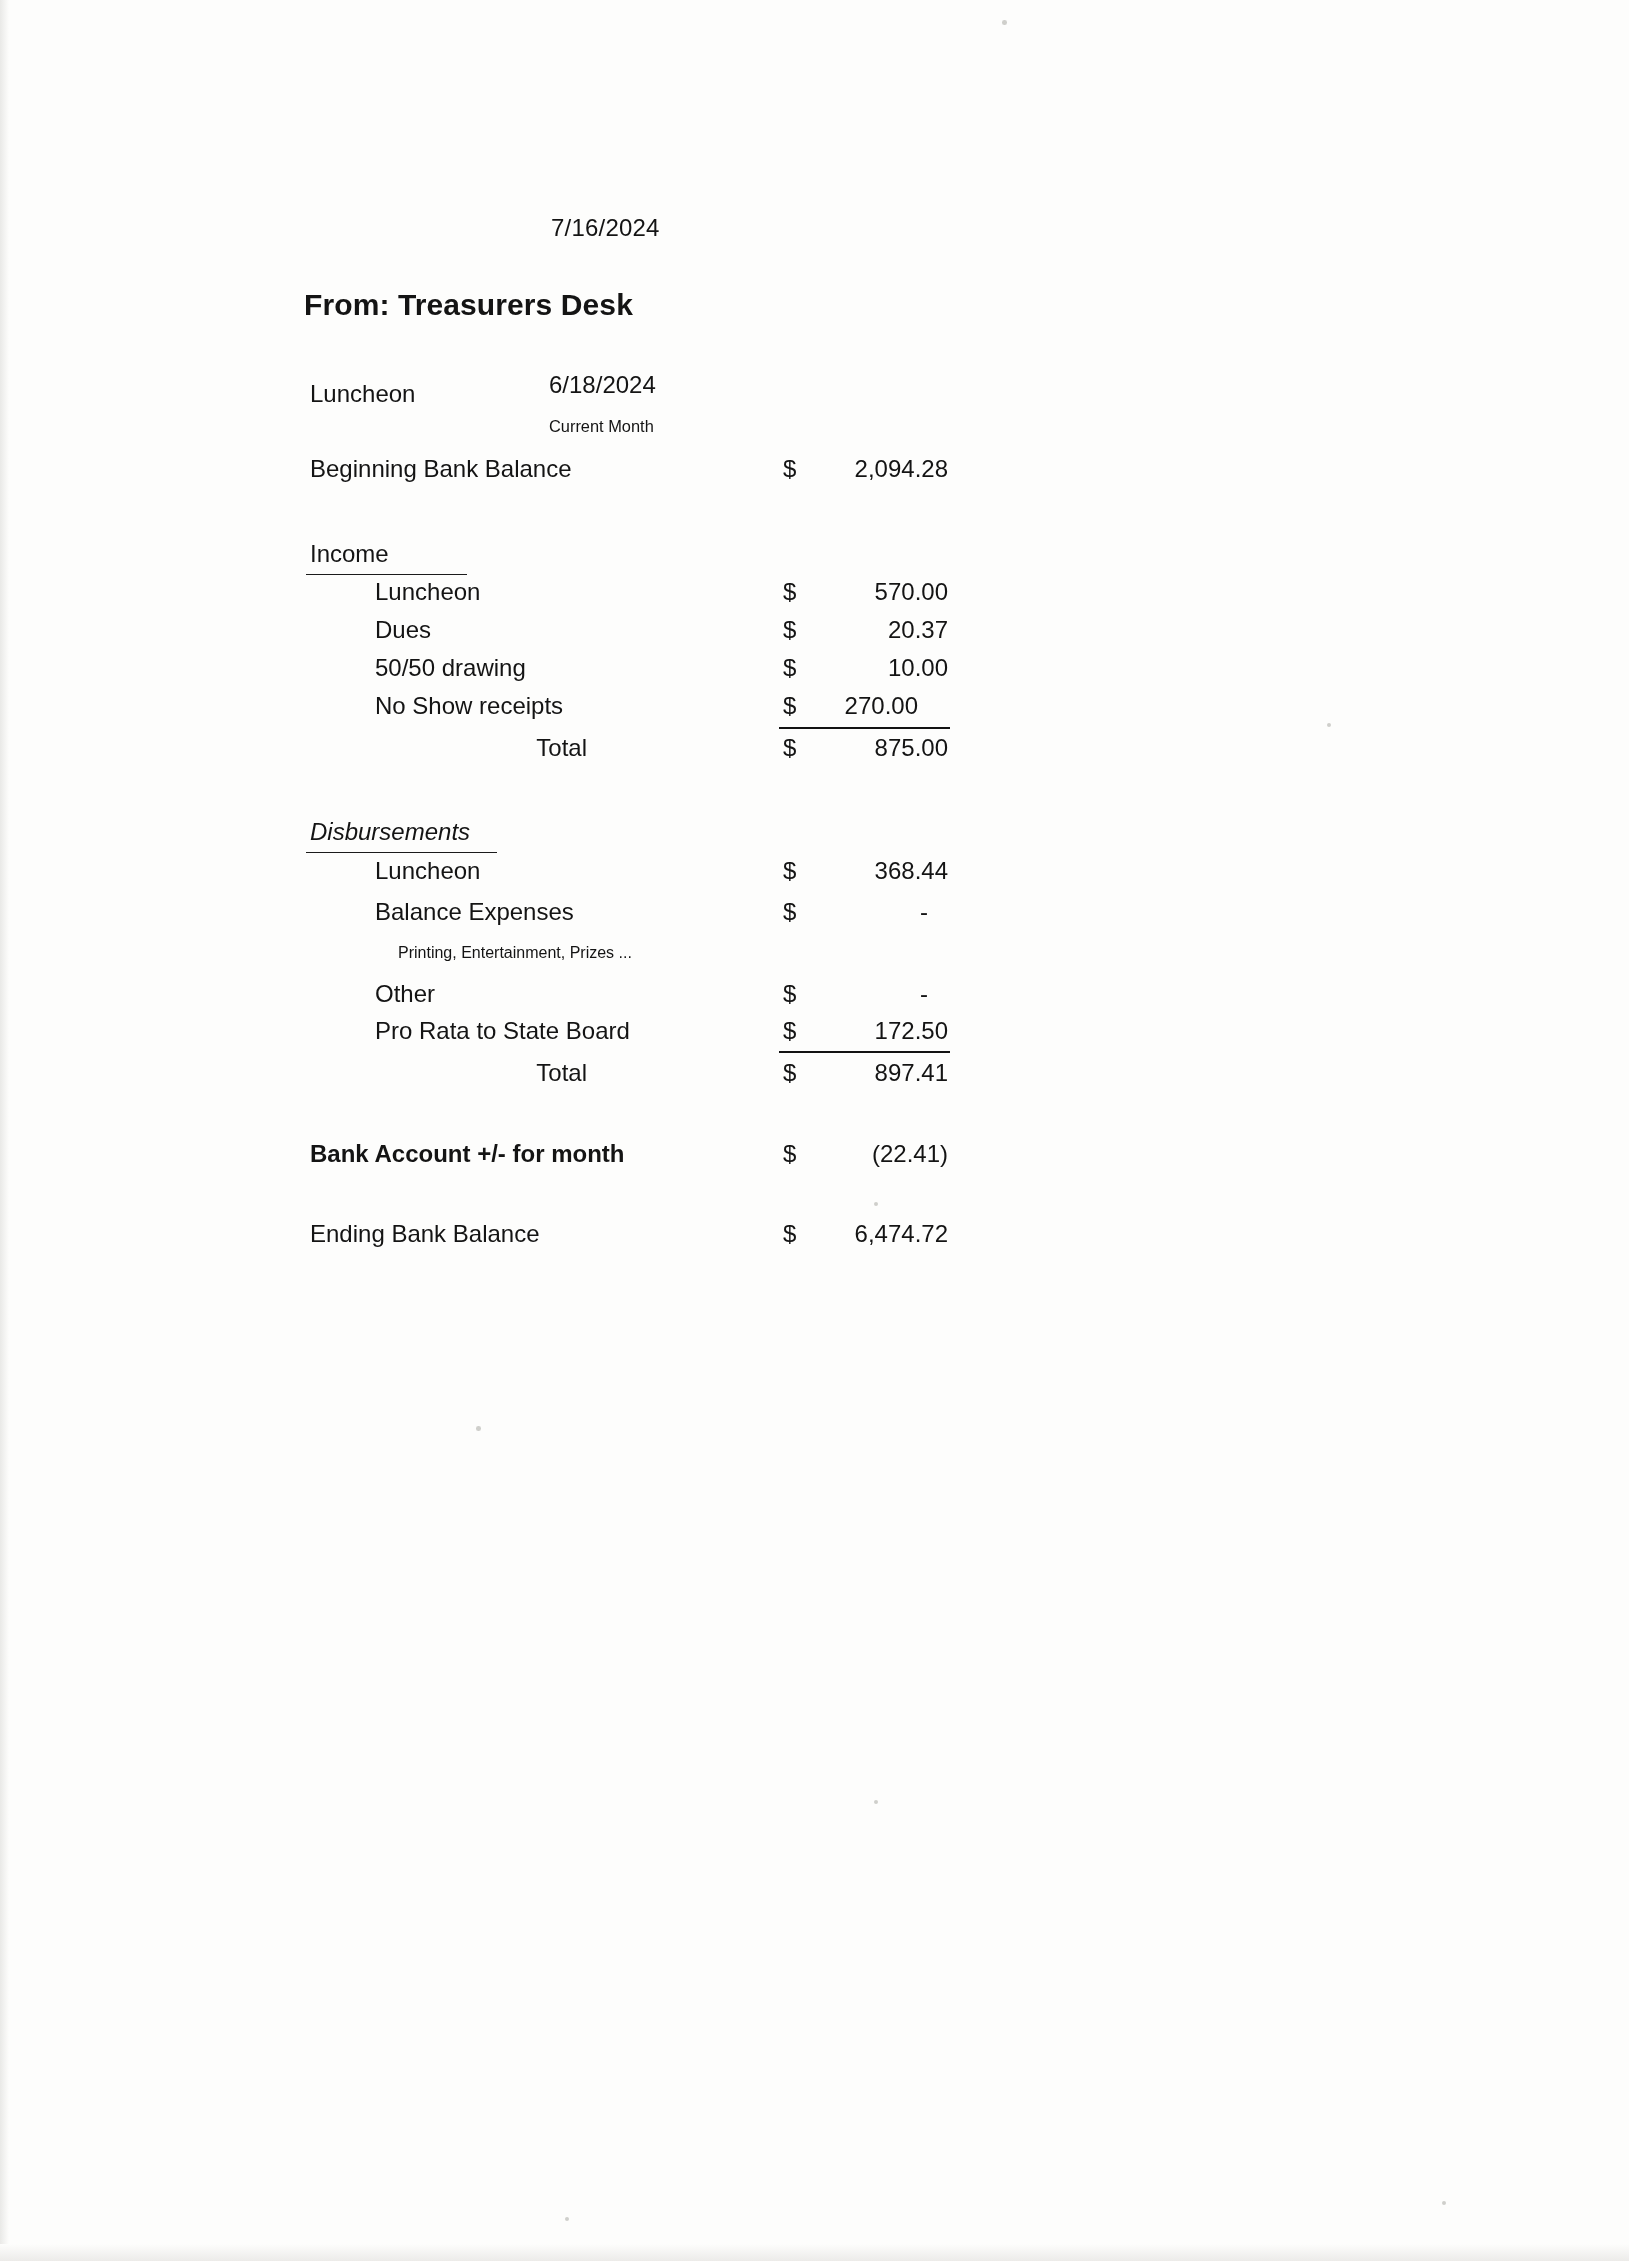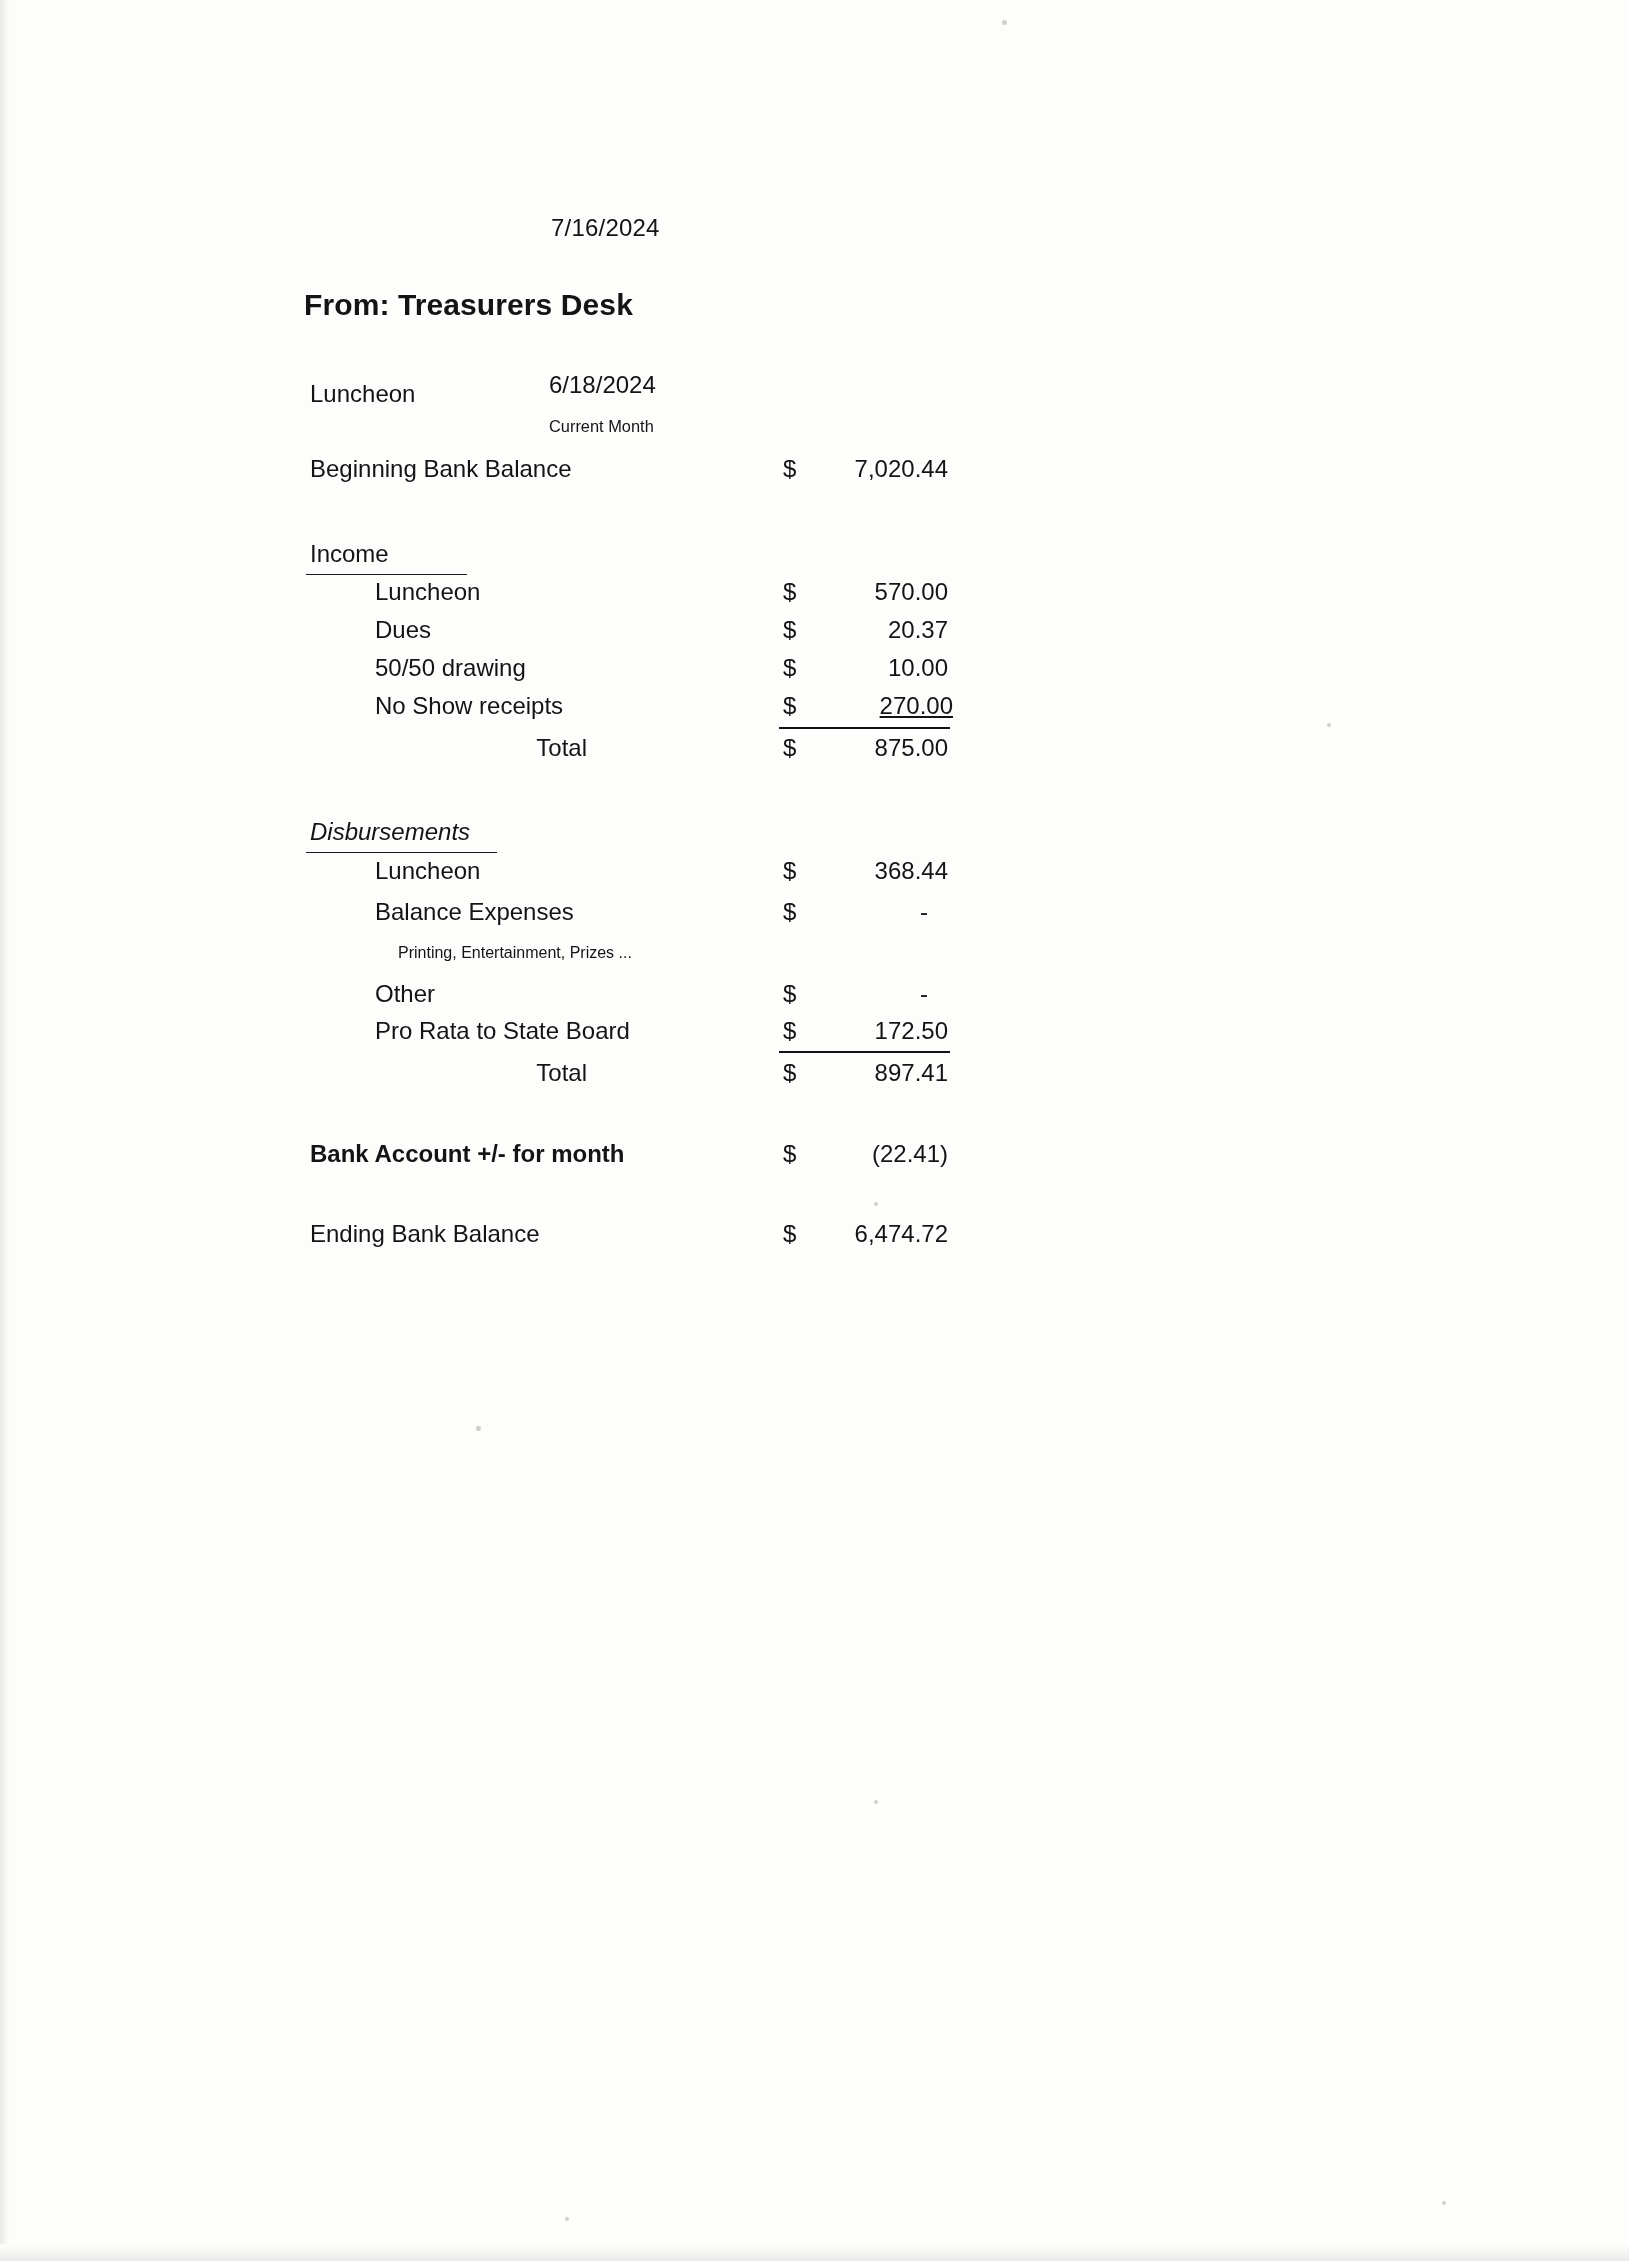--- a/index.html
+++ b/index.html
@@ -147,40 +147,40 @@
 
     <div class="doc-date">7/16/2024</div>
     <div class="doc-title">From: Treasurers Desk</div>
 
     <div class="meeting-label">Luncheon</div>
     <div class="meeting-date">6/18/2024</div>
     <div class="period-label">Current Month</div>
 
     <div class="row-label" style="left:275px;top:455px;">Beginning Bank Balance</div>
     <div class="currency" style="left:748px;top:455px;">$</div>
-    <div class="amount" style="left:762px;top:455px;">7,020.44</div>
+    <div class="amount" style="left:762px;top:455px;">2,094.28</div>
 
     <div class="section-head" style="left:275px;top:540px;">Income</div>
     <div class="section-rule" style="left:271px;top:574px;width:161px;"></div>
 
     <div class="row-label indent" style="left:340px;top:578px;">Luncheon</div>
     <div class="currency" style="left:748px;top:578px;">$</div>
     <div class="amount" style="left:762px;top:578px;">570.00</div>
 
     <div class="row-label indent" style="left:340px;top:616px;">Dues</div>
     <div class="currency" style="left:748px;top:616px;">$</div>
     <div class="amount" style="left:762px;top:616px;">20.37</div>
 
     <div class="row-label indent" style="left:340px;top:654px;">50/50 drawing</div>
     <div class="currency" style="left:748px;top:654px;">$</div>
     <div class="amount" style="left:762px;top:654px;">10.00</div>
 
     <div class="row-label indent" style="left:340px;top:692px;">No Show receipts</div>
     <div class="currency" style="left:748px;top:692px;">$</div>
-    <div class="amount" style="left:767px;top:692px;text-decoration:underline;">270.00</div>
+    <div class="amount" style="left:732px;top:692px;">270.00</div>
 
     <div class="sum-rule" style="left:744px;top:727px;width:171px;"></div>
 
     <div class="total-word" style="left:394px;top:734px;">Total</div>
     <div class="currency" style="left:748px;top:734px;">$</div>
     <div class="amount" style="left:762px;top:734px;">875.00</div>
 
     <div class="section-head" style="left:275px;top:818px;font-style:italic;">Disbursements</div>
     <div class="section-rule" style="left:271px;top:852px;width:191px;"></div>
 

